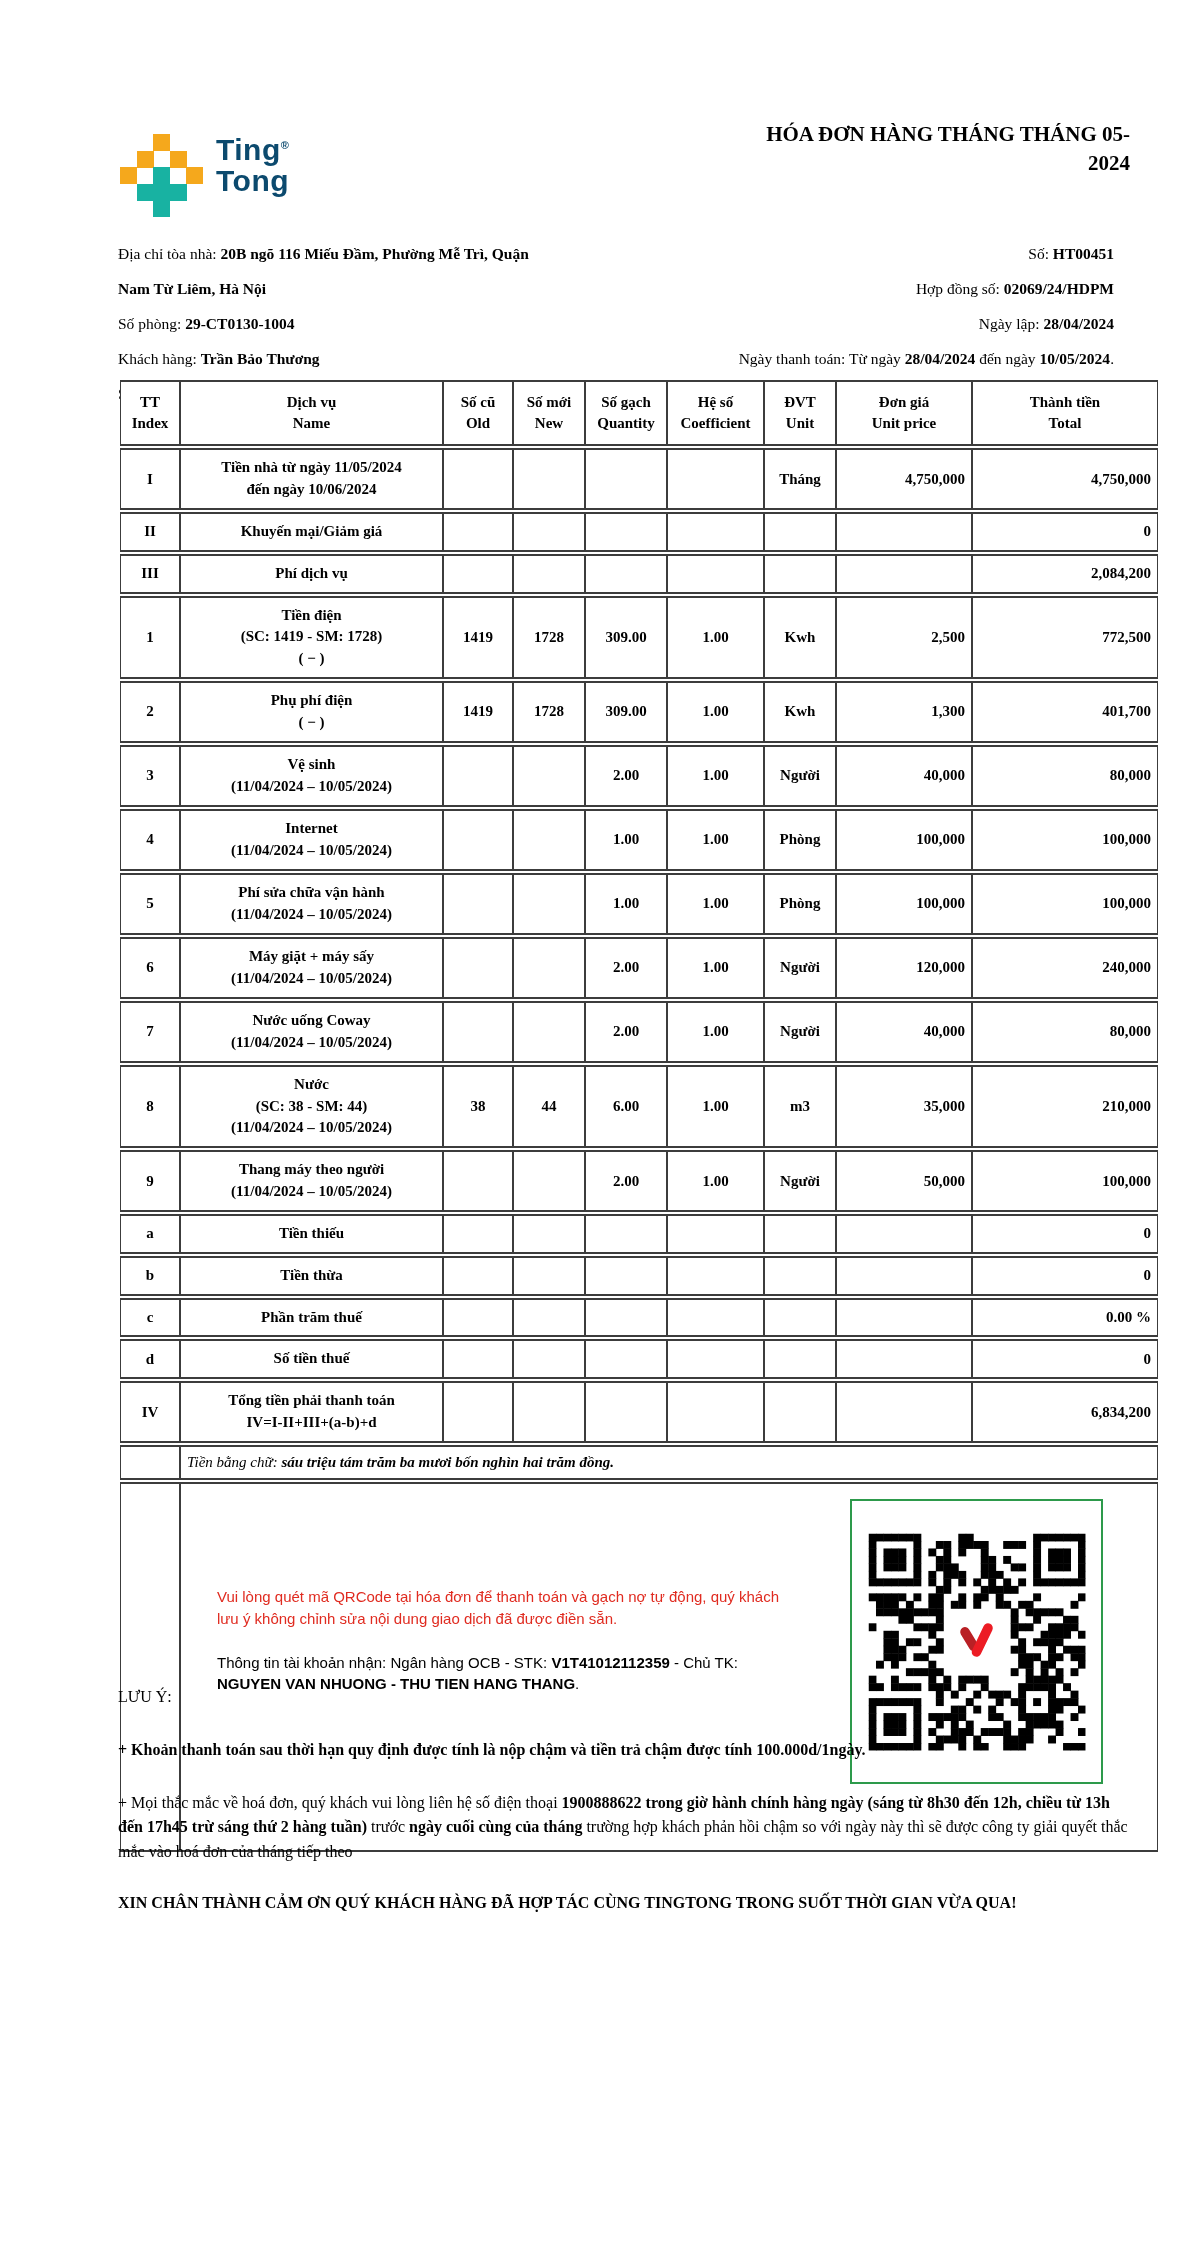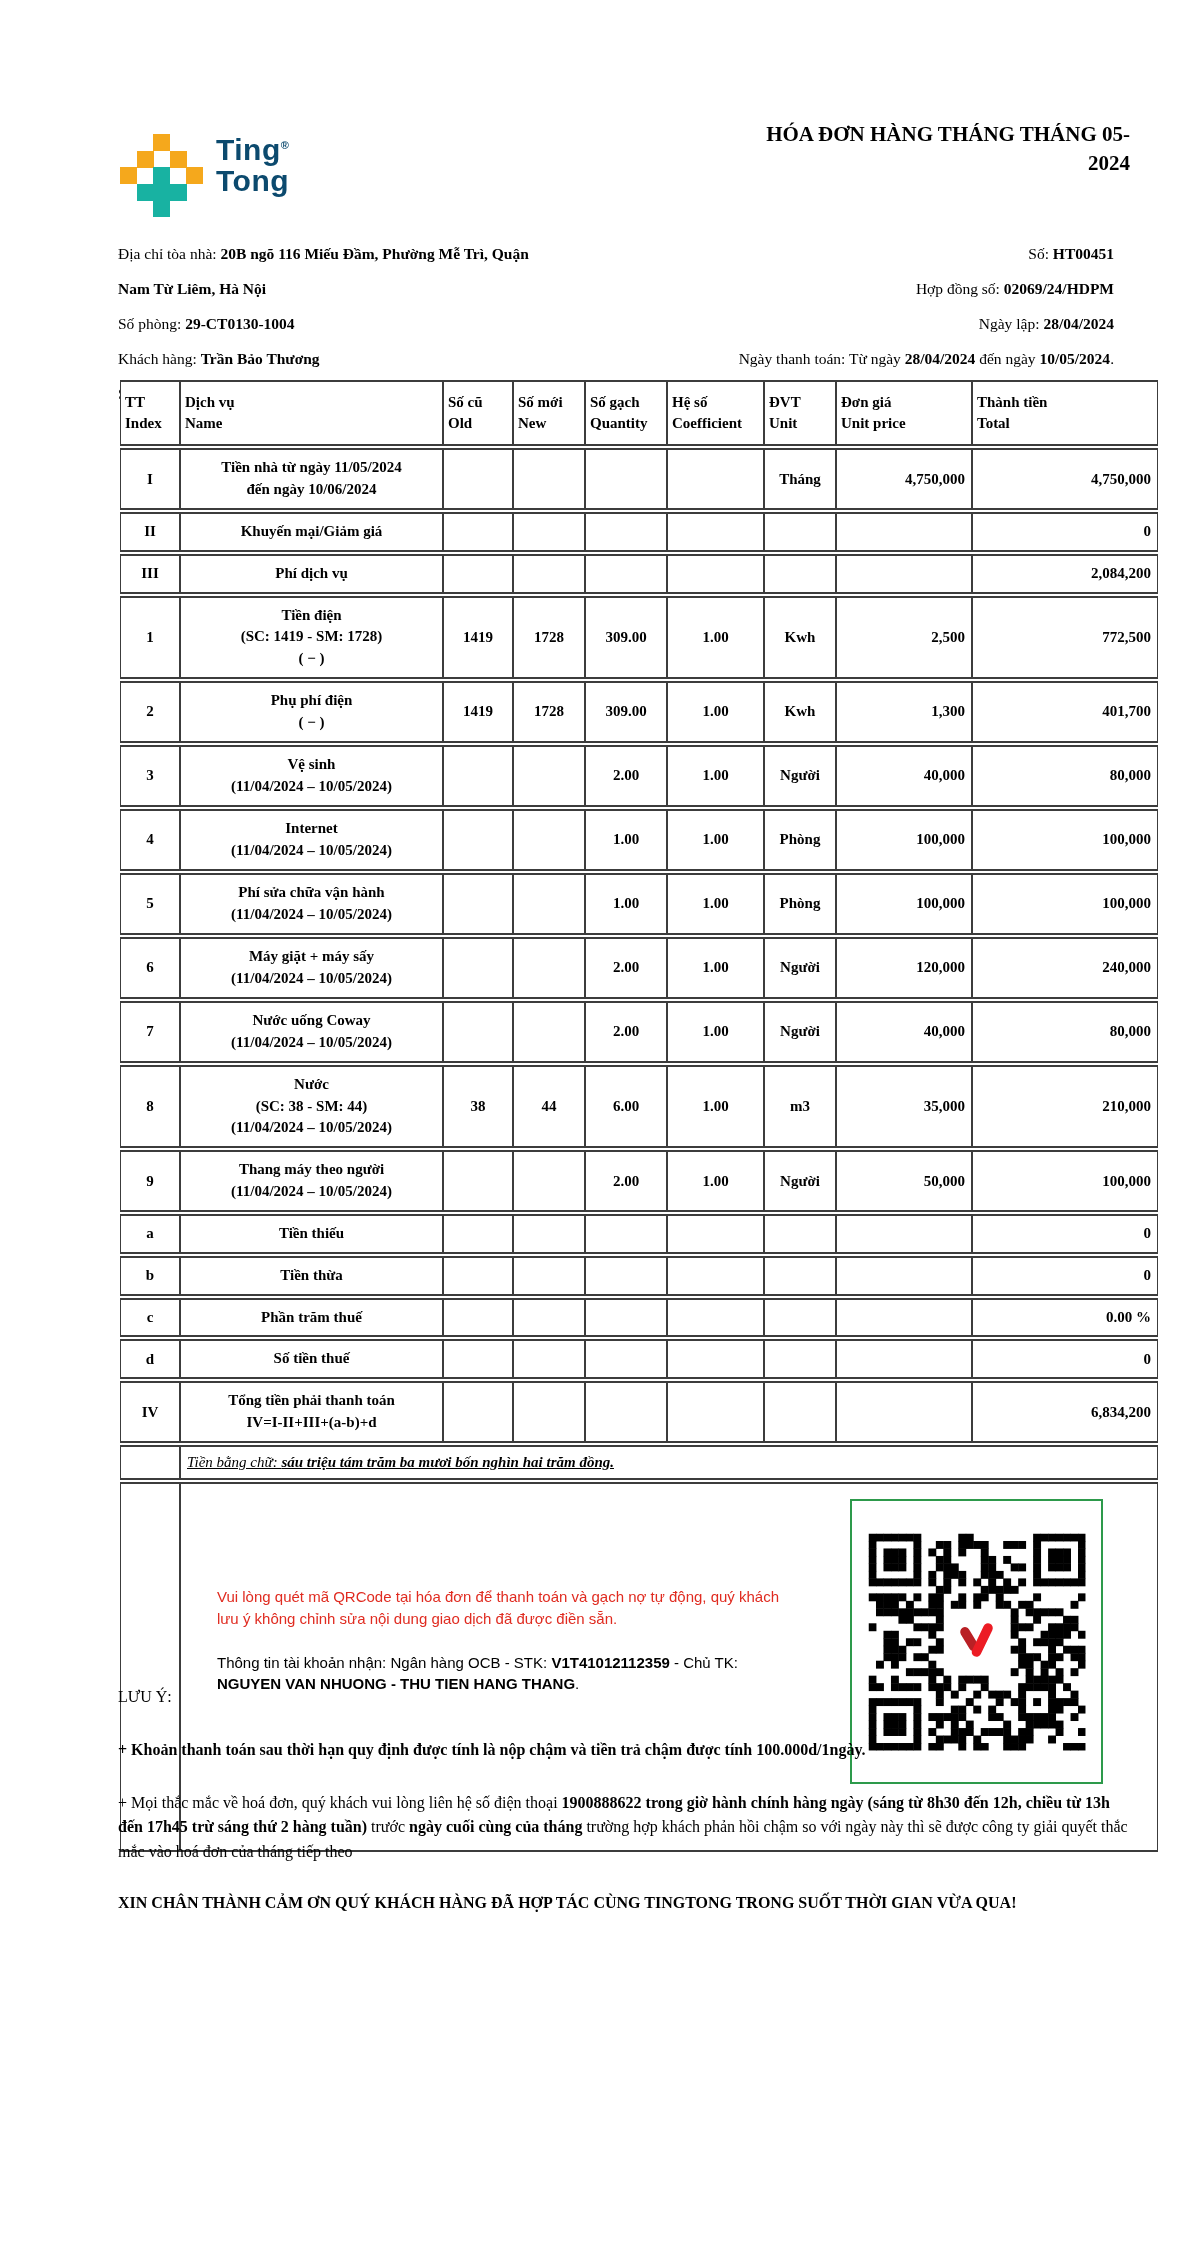--- a/index.html
+++ b/index.html
@@ -26,26 +26,26 @@
   .info-line { height:35px; line-height:22px; }
   .b { font-weight:bold; }
 
   
   table.inv { position:absolute; left:2px; top:378px; width:1038px;
     border-collapse:separate; border-spacing:0 2px; font-size:15px; }
   table.inv th, table.inv td {
     border:2px solid #3c3c3c; border-left-width:1px; border-right-width:1px;
     padding:7px 6px; vertical-align:middle; background:#fff;
   }
-  table.inv th { font-weight:bold; text-align:left; line-height:1.4; padding:10px 4px; }
+  table.inv th { font-weight:bold; text-align:center; line-height:1.4; padding:10px 4px; }
   td.c { text-align:center; font-weight:bold; }
   td.name { text-align:center; font-weight:bold; padding-left:10px; line-height:1.45; }
   td.num { text-align:right; font-weight:bold; padding-right:10px; }
   tr.tall td { height:62px; }
-  td.words-cell { font-style:italic; padding:8px 10px;text-decoration:underline; }
+  td.words-cell { font-style:italic; padding:8px 10px; }
   td.qr-row-cell { height:352px; padding:0; position:relative; }
 
   .qr-flex { position:relative; width:100%; height:352px; }
   .pay-text { position:absolute; left:30px; top:95px; width:570px;
     font-family:"Liberation Sans", sans-serif; font-size:15px; line-height:1.45; }
   .pay-red { color:#e02b20; margin-bottom:22px; }
   .pay-acc { color:#000; }
 
   .qr-box { position:absolute; right:48px; top:8px; width:253px; height:285px;
     border:2px solid #2d9a4b; background:#fff; }

